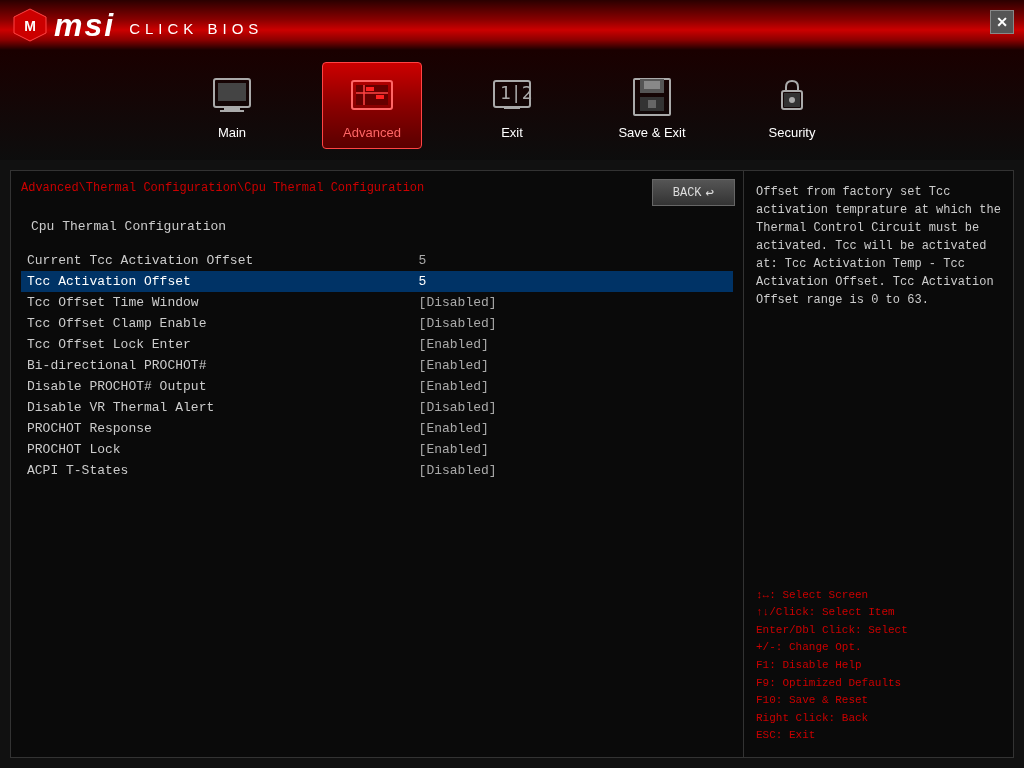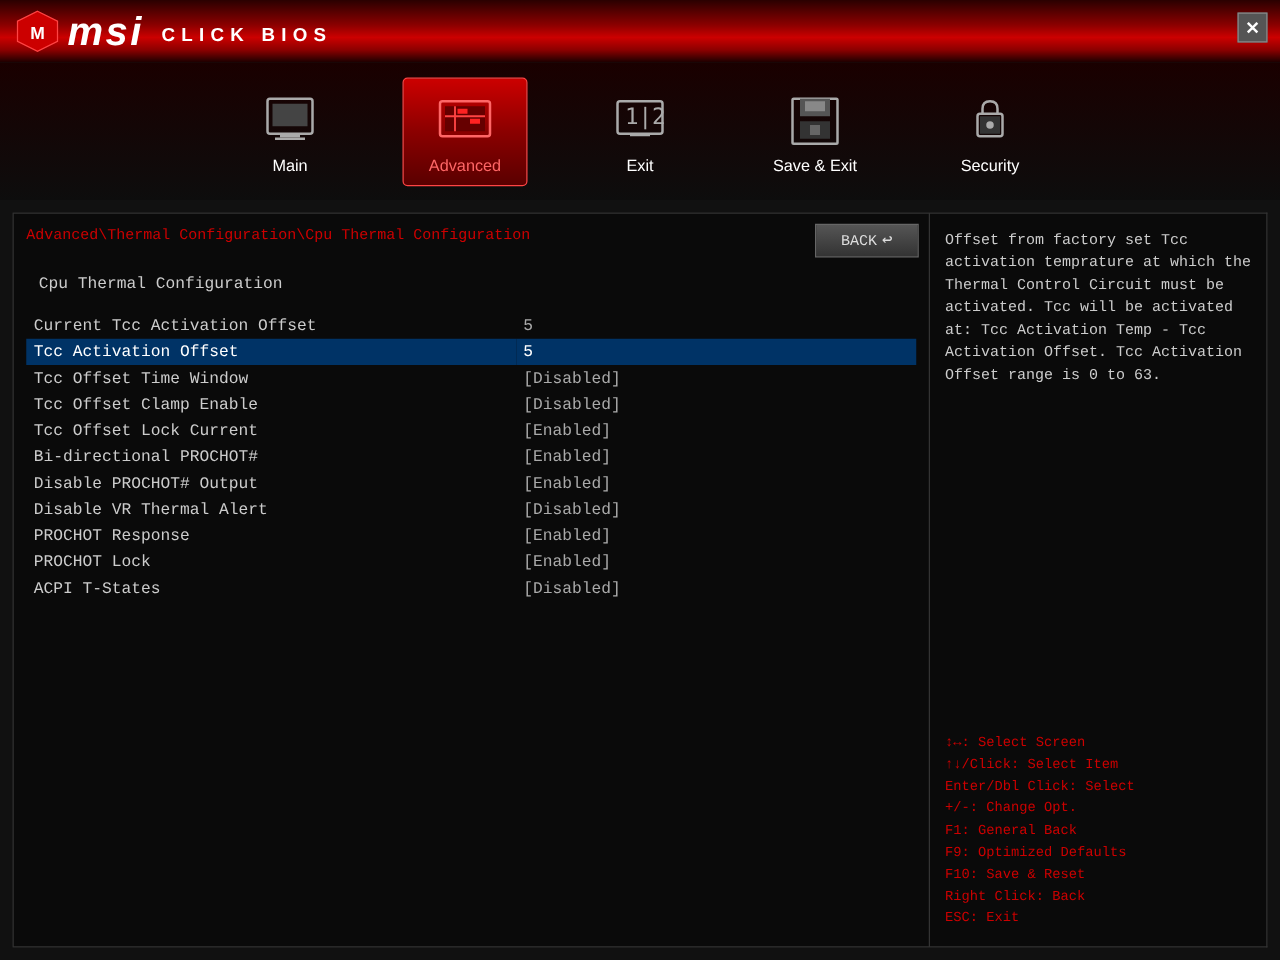--- a/index.html
+++ b/index.html
@@ -187,21 +187,21 @@
 <body>
 
 <div id="header">
   <div id="msi-logo">
 
     <svg width="36" height="36" viewBox="0 0 36 36">
       <polygon points="18,2 34,10 34,26 18,34 2,26 2,10" fill="#cc0000" stroke="#ff4444" stroke-width="1"></polygon>
       <text x="18" y="24" text-anchor="middle" fill="white" font-size="14" font-weight="bold" font-family="Arial">M</text>
     </svg>
     <span id="msi-text" style="font-size:32px; font-weight:900; color:white; font-style:italic; font-family:Arial;">msi</span>
-    <span style="color:white; font-size:15px; letter-spacing:5px; margin-left:8px; font-family:Arial; margin-top:6px;font-weight:bold;">CLICK BIOS</span>
+    <span style="color:white; font-size:15px; letter-spacing:5px; margin-left:8px; font-family:Arial; margin-top:6px;">CLICK BIOS</span>
   </div>
   <button id="close-btn">✕</button>
 </div>
 
 <div id="nav">
 
   <div class="nav-tab">
     <div class="nav-tab-icon">
       <svg width="44" height="44" viewBox="0 0 44 44">
         <rect x="4" y="6" width="36" height="28" rx="2" fill="none" stroke="#aaa" stroke-width="2"></rect>
@@ -292,21 +292,21 @@
     </tr>
           <tr>
       <td>Tcc Offset Time Window</td>
       <td>[Disabled]</td>
     </tr>
           <tr>
       <td>Tcc Offset Clamp Enable</td>
       <td>[Disabled]</td>
     </tr>
           <tr>
-      <td>Tcc Offset Lock Current</td>
+      <td>Tcc Offset Lock Enter</td>
       <td>[Enabled]</td>
     </tr>
           <tr>
       <td>Bi-directional PROCHOT#</td>
       <td>[Enabled]</td>
     </tr>
           <tr>
       <td>Disable PROCHOT# Output</td>
       <td>[Enabled]</td>
     </tr>
@@ -330,20 +330,20 @@
     </table>
   </div>
 
   <div id="right-panel">
     <div id="help-text">Offset from factory set Tcc activation temprature at which the Thermal Control Circuit must be activated. Tcc will be activated at: Tcc Activation Temp - Tcc Activation Offset. Tcc Activation Offset range is 0 to 63.</div>
     <div id="shortcuts">
         <div class="shortcut-line">↕↔: Select Screen</div>
         <div class="shortcut-line">↑↓/Click: Select Item</div>
         <div class="shortcut-line">Enter/Dbl Click: Select</div>
         <div class="shortcut-line">+/-: Change Opt.</div>
-        <div class="shortcut-line">F1: General Back</div>
+        <div class="shortcut-line">F1: Disable Help</div>
         <div class="shortcut-line">F9: Optimized Defaults</div>
         <div class="shortcut-line">F10: Save &amp; Reset</div>
         <div class="shortcut-line">Right Click: Back</div>
         <div class="shortcut-line">ESC: Exit</div>
       </div>
   </div>
 </div>
 
 </body></html>

